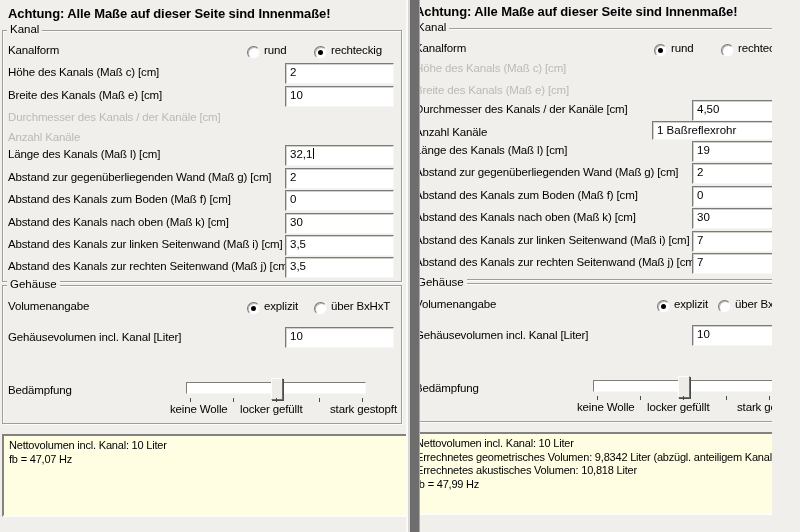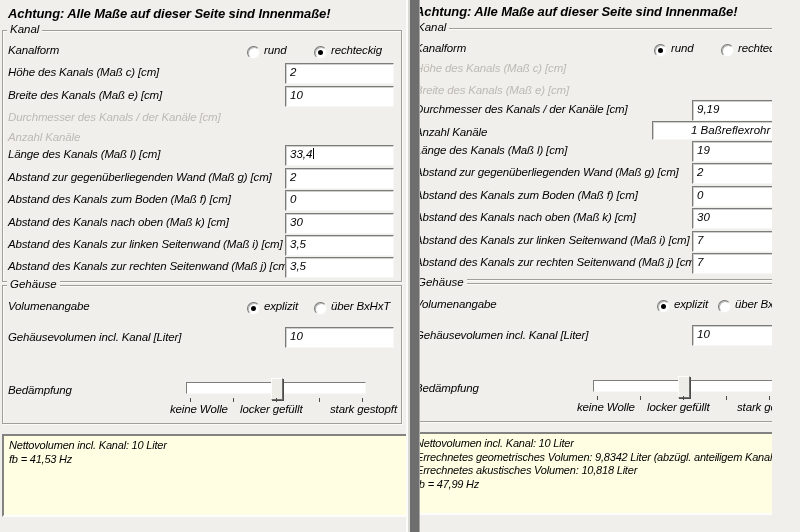--- a/index.html
+++ b/index.html
@@ -1,29 +1,29 @@
 <!DOCTYPE html>
 <html><head>
 <meta charset="utf-8">
 <style>
   html,body{margin:0;padding:0;}
   body{font-family:"Liberation Sans",sans-serif;background:#f0efec;}
-  .screen{position:relative;width:772px;height:532px;overflow:hidden;background:#f0efec;font-style:italic;}
+  .screen{position:relative;width:772px;height:532px;overflow:hidden;background:#f0efec;}
   .w{position:absolute;width:810px;height:534px;background:#f0efec;}
   .warning{position:absolute;left:8px;top:6px;font-size:13px;font-weight:bold;color:#000;white-space:nowrap;letter-spacing:-0.1px;}
   .grp{position:absolute;border:1px solid #a09e98;box-shadow:1px 1px 0 #fbfbfa, inset 1px 1px 0 #fbfbfa;}
   .grp-lbl{position:absolute;top:-8px;left:4px;background:#f0efec;padding:0 3px;font-size:11.5px;color:#000;}
   .lbl{position:absolute;font-size:11.5px;color:#000;white-space:nowrap;letter-spacing:-0.15px;}
   .lbl.dis{color:#bcbab3;}
   .inp{position:absolute;left:285px;width:103px;height:15px;background:#fff;border:1px solid;border-color:#7b7b7b #f6f6f4 #f6f6f4 #7b7b7b;box-shadow:inset 1px 1px 0 #cfcfcc;font-size:11.5px;padding:2px 0 2px 4px;white-space:nowrap;overflow:hidden;}
   .inp.focused::after{content:'';display:inline-block;width:1px;height:11px;background:#000;margin-left:1px;vertical-align:-1px;}
   .radio{position:absolute;width:11px;height:11px;border-radius:50%;background:#fff;border:1px solid;border-color:#767674 #f2f2f0 #f2f2f0 #767674;box-shadow:inset 1px 1px 0 #b9b9b6;}
   .radio.checked::after{content:'';position:absolute;left:3px;top:3px;width:5px;height:5px;border-radius:50%;background:#000;}
   .combo{position:absolute;left:245px;top:123px;width:144px;height:17px;background:#fff;border:1px solid;border-color:#7b7b7b #f6f6f4 #f6f6f4 #7b7b7b;box-shadow:inset 1px 1px 0 #cfcfcc;}
-  .combo-txt{position:absolute;left:4px;top:2px;font-size:11.5px;white-space:nowrap;margin-left:34px;}
+  .combo-txt{position:absolute;left:4px;top:2px;font-size:11.5px;white-space:nowrap;}
   .combo-btn{position:absolute;right:1px;top:1px;width:16px;height:15px;background:#ece9e2;border:1px solid;border-color:#fdfdfc #6f6f6d #6f6f6d #fdfdfc;}
   .combo-btn::after{content:'';position:absolute;left:4px;top:6px;border:4px solid transparent;border-top:4px solid #000;border-bottom:none;}
   .track{position:absolute;left:186px;top:382px;width:178px;height:10px;background:#fff;border:1px solid;border-color:#7d7d7b #f8f8f6 #f8f8f6 #7d7d7b;}
   .thumb{position:absolute;left:271px;top:378px;width:10px;height:20px;background:#eeece6;border:1px solid;border-color:#fdfdfc #6f6f6d #6f6f6d #fdfdfc;box-shadow:1px 1px 0 #494947;}
   .tick{position:absolute;top:398px;width:1px;height:4px;background:#4a4a48;}
   .slbl{position:absolute;top:403px;font-size:11.5px;white-space:nowrap;letter-spacing:-0.15px;}
   .res{position:absolute;left:2px;top:434px;width:398px;height:76px;background:#fffee3;border:2px solid;border-color:#828280 #fdfdfc #fdfdfc #828280;padding:3px 0 0 5px;overflow:hidden;}
   .res-line{font-size:11px;line-height:13.5px;color:#000;white-space:nowrap;letter-spacing:-0.2px;}
   .divider{position:absolute;left:406px;top:0;width:14px;height:532px;background:linear-gradient(to right,#fbfbfa 0 2px,#d9d7d1 2px 4px,#6e6e6e 4px 13px,#a9a9a7 13px 14px);}
   .clip{position:absolute;left:420px;top:0;width:380px;height:532px;overflow:hidden;}
@@ -49,21 +49,21 @@
     <div class="lbl" style="left:8px;top:66px">Höhe des Kanals (Maß c) [cm]</div>
     <div class="inp" style="top:63px">2</div>
 
     <div class="lbl" style="left:8px;top:89px">Breite des Kanals (Maß e) [cm]</div>
     <div class="inp" style="top:86px">10</div>
 
     <div class="lbl dis" style="left:8px;top:111px">Durchmesser des Kanals / der Kanäle [cm]</div>
     <div class="lbl dis" style="left:8px;top:131px">Anzahl Kanäle</div>
 
     <div class="lbl" style="left:8px;top:148px">Länge des Kanals (Maß l) [cm]</div>
-    <div class="inp focused" style="top:145px">33,4</div>
+    <div class="inp focused" style="top:145px">32,1</div>
 
     <div class="lbl" style="left:8px;top:171px">Abstand zur gegenüberliegenden Wand (Maß g) [cm]</div>
     <div class="inp" style="top:168px">2</div>
 
     <div class="lbl" style="left:8px;top:193px">Abstand des Kanals zum Boden (Maß f) [cm]</div>
     <div class="inp" style="top:190px">0</div>
 
     <div class="lbl" style="left:8px;top:216px">Abstand des Kanals nach oben (Maß k) [cm]</div>
     <div class="inp" style="top:213px">30</div>
 
@@ -93,21 +93,21 @@
     <div class="tick" style="left:233px"></div>
     <div class="tick" style="left:276px"></div>
     <div class="tick" style="left:319px"></div>
     <div class="tick" style="left:362px"></div>
     <div class="slbl" style="left:170px">keine Wolle</div>
     <div class="slbl" style="left:240px">locker gefüllt</div>
     <div class="slbl" style="left:330px">stark gestopft</div>
 
     <div class="res">
       <div class="res-line">Nettovolumen incl. Kanal: 10 Liter</div>
-      <div class="res-line">fb = 41,53 Hz</div>
+      <div class="res-line">fb = 47,07 Hz</div>
     </div>
   </div>
 
   <div class="divider"></div>
 
   <div class="clip">
   <div class="w" style="left:-13px;top:-2px">
     <div class="warning">Achtung: Alle Maße auf dieser Seite sind Innenmaße!</div>
 
     <div class="grp" style="left:2px;top:30px;width:398px;height:250px">
@@ -117,21 +117,21 @@
     <div class="lbl" style="left:8px;top:44px">Kanalform</div>
     <div class="radio checked" style="left:247px;top:46px"></div>
     <div class="lbl" style="left:264px;top:44px">rund</div>
     <div class="radio" style="left:314px;top:46px"></div>
     <div class="lbl" style="left:331px;top:44px">rechteckig</div>
 
     <div class="lbl dis" style="left:8px;top:64px">Höhe des Kanals (Maß c) [cm]</div>
     <div class="lbl dis" style="left:8px;top:86px">Breite des Kanals (Maß e) [cm]</div>
 
     <div class="lbl" style="left:8px;top:105px">Durchmesser des Kanals / der Kanäle [cm]</div>
-    <div class="inp" style="top:102px">9,19</div>
+    <div class="inp" style="top:102px">4,50</div>
 
     <div class="lbl" style="left:8px;top:128px">Anzahl Kanäle</div>
     <div class="combo">
       <span class="combo-txt">1 Baßreflexrohr</span>
       <span class="combo-btn"></span>
     </div>
 
     <div class="lbl" style="left:8px;top:146px">Länge des Kanals (Maß l) [cm]</div>
     <div class="inp" style="top:143px">19</div>
 

